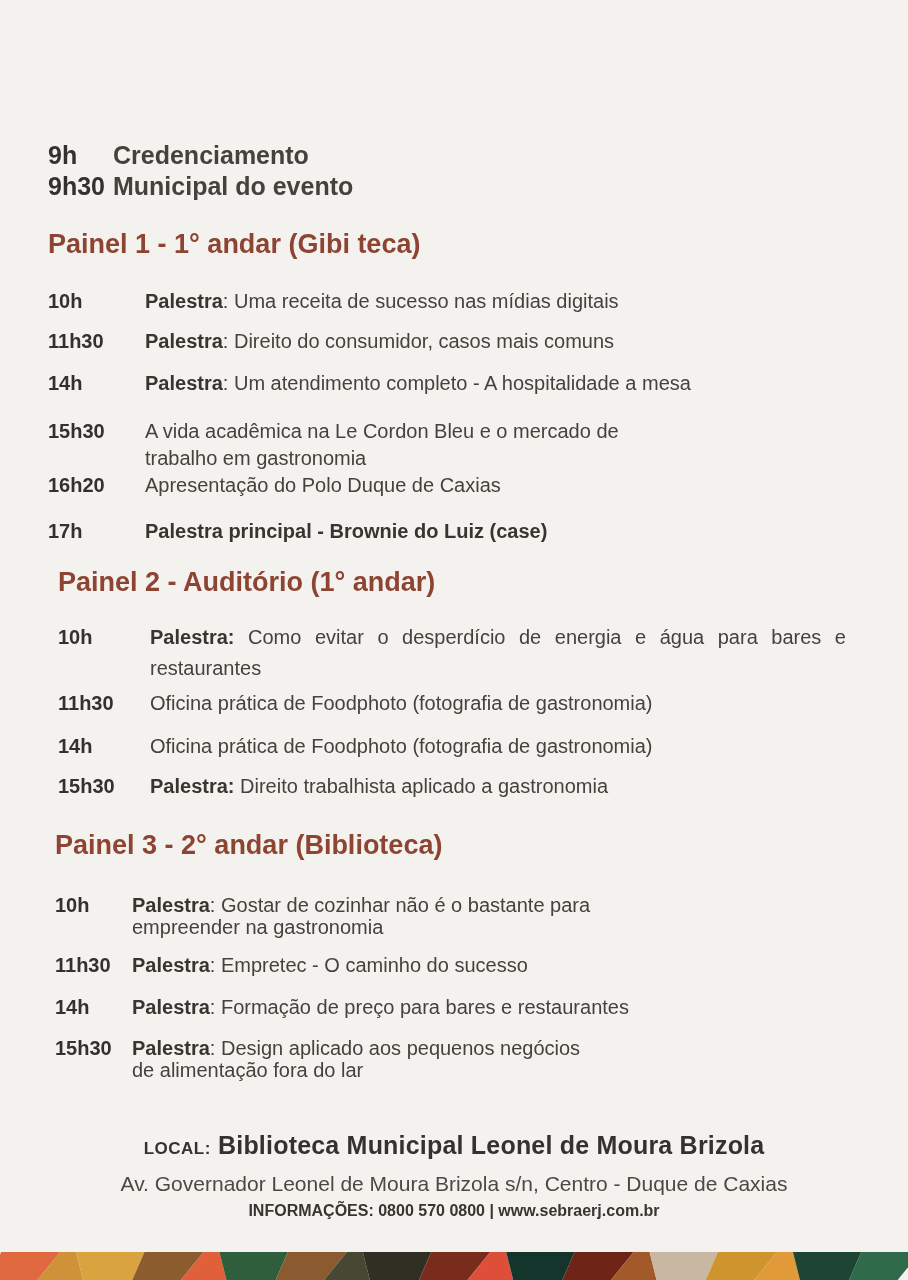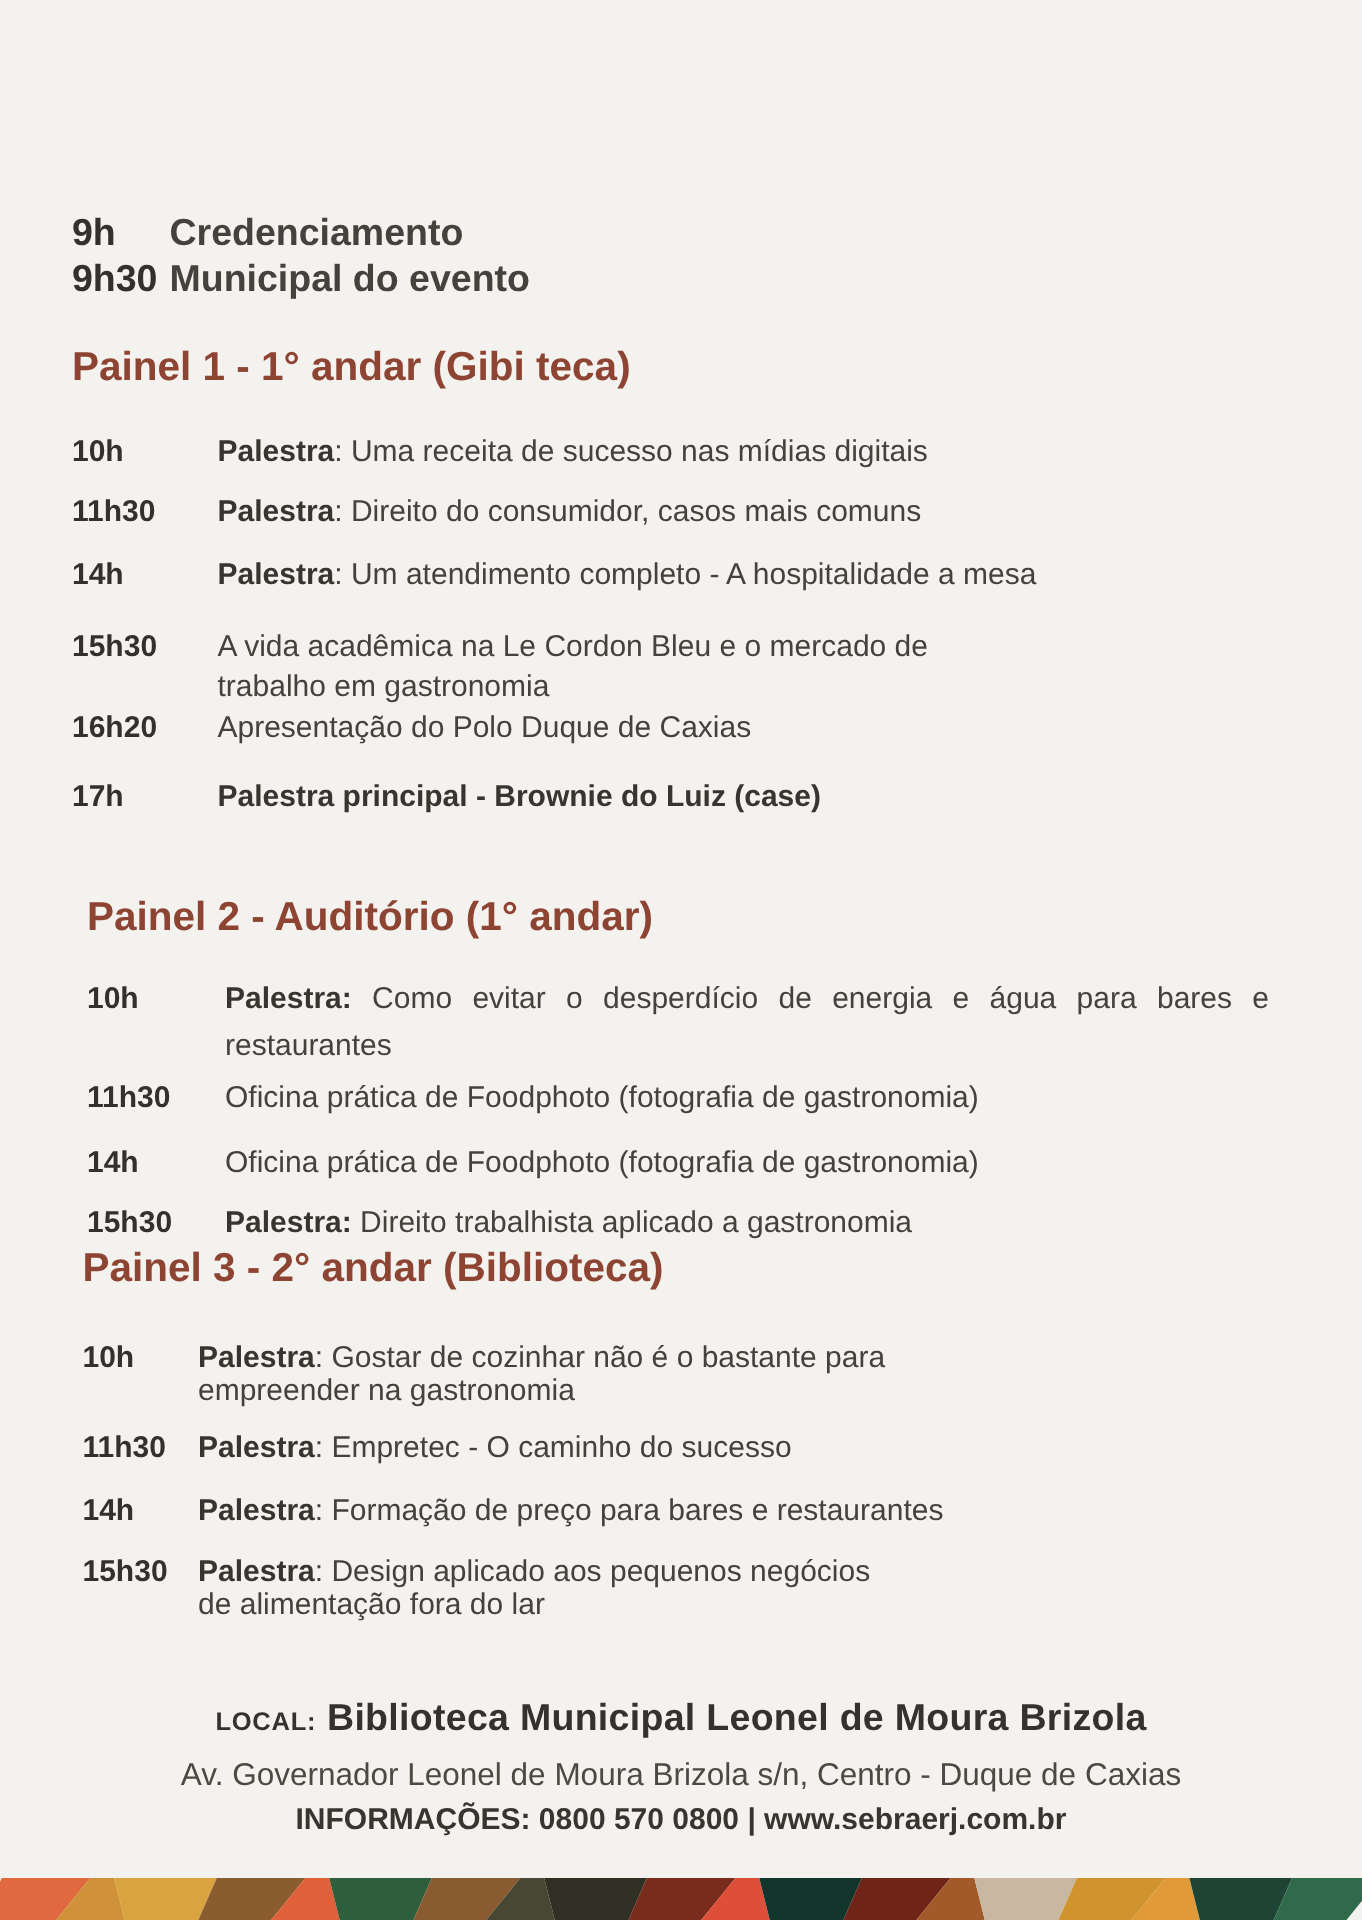--- a/index.html
+++ b/index.html
@@ -16,41 +16,41 @@
     position:absolute;top:30px;left:0;width:908px;text-align:center;
     color:#ffffff;font-size:46px;font-weight:700;letter-spacing:1px;line-height:1;
   }
   
   .opening{position:absolute;top:140px;left:48px;right:60px;}
   .opening .row{display:grid;grid-template-columns:65px 1fr;font-size:25px;line-height:31px;font-weight:700;color:#38352f;}
   .panel{position:absolute;left:48px;right:62px;}
   .panel h2{margin:0;font-size:27px;line-height:32px;font-weight:600;color:#8e4433;}
   .p1{top:228px;}
   .p1 h2{margin-bottom:30px;}
-  .p2{top:595px;left:58px;}
+  .p2{top:566px;left:58px;}
   .p2 h2{margin-bottom:24px;}
   .p3{top:829px;left:55px;}
   .p3 h2{margin-bottom:33px;}
   .row{display:grid;grid-template-columns:97px 1fr;font-size:20px;line-height:23px;}
   .p2 .row{grid-template-columns:92px 1fr;}
   .p3 .row{grid-template-columns:77px 1fr;}
   .time{font-weight:700;color:#33302d;}
   .desc{white-space:pre-line;color:#45423d;}
   .desc b{font-weight:700;color:#383430;}
   .justify .desc{text-align:justify;text-align-last:justify;}
   .mb17{margin-bottom:17px}.mb19{margin-bottom:19px}.mb23{margin-bottom:23px}
   .mb2{margin-bottom:2px}.mb8{margin-bottom:8px}.mb20{margin-bottom:20px}
   .mb18{margin-bottom:18px}.mb16{margin-bottom:16px}
   .lh27{line-height:27px}.lh31{line-height:31px}.lh22{line-height:22px}
   
   .footer-line{position:absolute;left:0;width:908px;text-align:center;}
   .local-line{top:1131px;font-size:25px;font-weight:600;color:#343230;letter-spacing:.2px;}
   .local-label{font-size:17px;font-weight:600;letter-spacing:.5px;}
   .address{top:1172px;font-size:21px;font-weight:400;color:#4c4842;}
-  .info{top:1202px;font-size:20px;font-weight:600;color:#383430;}
+  .info{top:1202px;font-size:16px;font-weight:600;color:#383430;}
   
   .strip{position:absolute;left:0;bottom:0;width:908px;height:28px;display:block;}
 </style>
 </head>
 <body>
 
 <div class="page">
 
 
   <div class="opening">

